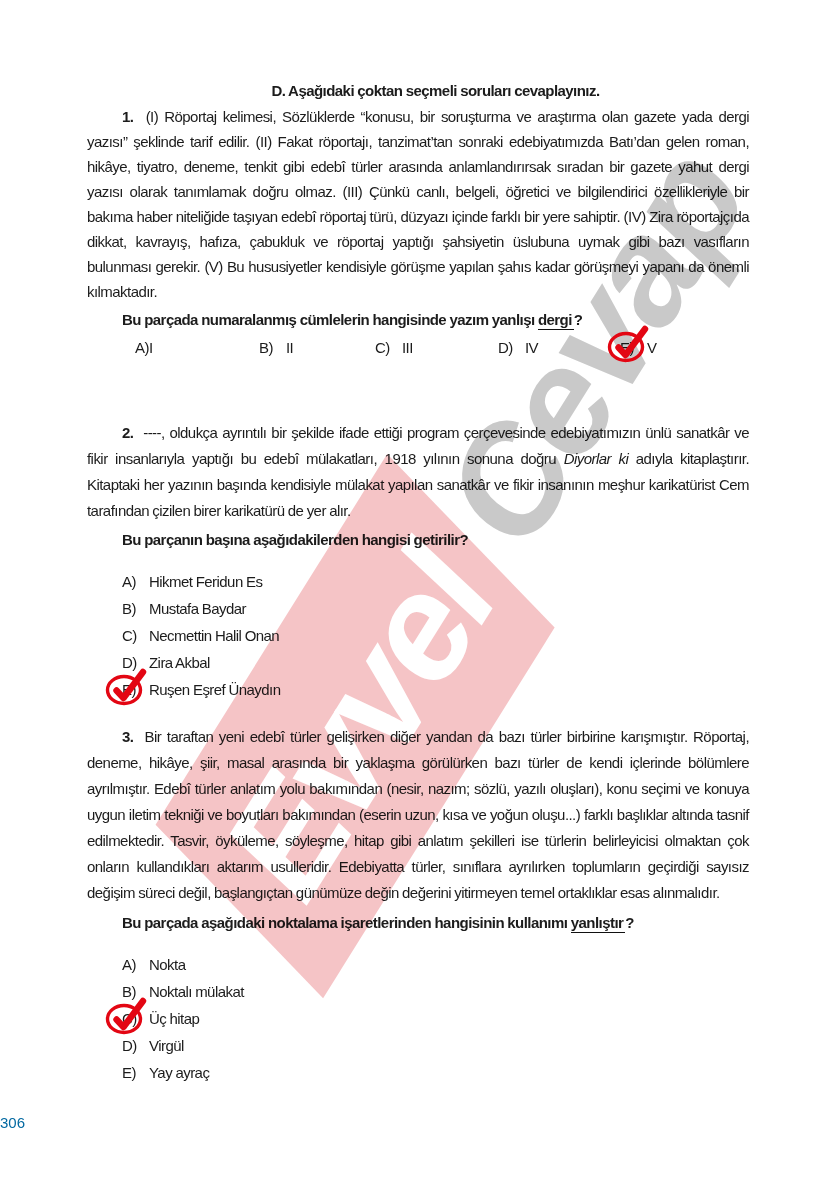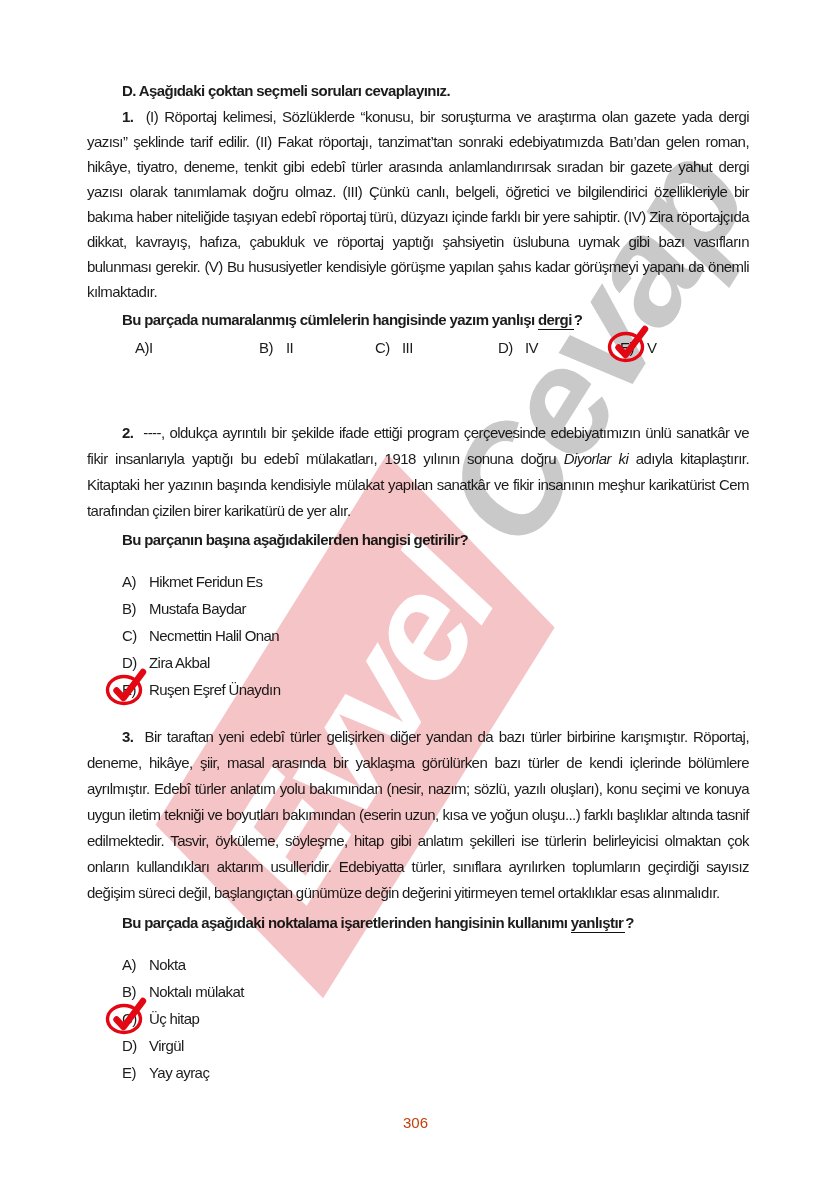--- a/index.html
+++ b/index.html
@@ -8,21 +8,21 @@
     position:relative; width:831px; height:1184px; margin:0 auto;
     background:#ffffff; overflow:hidden;
     font-family:"Liberation Sans","DejaVu Sans",sans-serif;
     font-size:15px; line-height:26px; color:#1c1c1c;
     letter-spacing:-0.55px; word-spacing:-0.3px;
   }
   .col { position:absolute; left:87px; width:662px; }
   .q1-block { top:78px; }
   .q2-block { top:420px; }
   .q3-block { top:720px; }
-  .sec-header { font-weight:bold; padding-left:35px; }
+  .sec-header { font-weight:bold; padding-left:35px;text-align:center; }
   .para { text-align:justify; text-indent:35px; line-height:25px; }
   .q2-block .para, .q3-block .para { line-height:26px; }
   .qnum { font-weight:bold; }
   .stem { font-weight:bold; padding-left:35px; margin-top:3px; }
   .q3-block .para { margin-top:4px; }
   .q3-block .stem { margin-top:4px; }
   .ul { border-bottom:1.5px solid #111; padding-bottom:0.5px; padding-right:2px; }
   .opts-inline { position:relative; height:26px; margin-top:2px; }
   .opts-inline .opt { position:absolute; top:0; white-space:nowrap; }
   .opts-inline .opt:nth-child(1){ left:35px;text-align:right; }
@@ -45,21 +45,21 @@
     font-style:italic; font-weight:bold; font-size:150px; line-height:1;
     letter-spacing:-5px; white-space:nowrap;
   }
   .wm-evvel { position:relative; color:#ffffff; padding:0 14px; }
   .wm-evvel::before {
     content:""; position:absolute; left:-24px; right:-18px; top:-44px; bottom:-40px;
     background:#f5c4c6; transform:skewX(-14deg);
   }
   .wm-word { position:relative; }
   .wm-cevap { color:#c9c9c9; }
-  .page-num { position:absolute; top:1110px; left:0; width:831px; text-align:center; color:#c2410c; letter-spacing:0; }
+  .page-num { position:absolute; top:1110px; left:0; width:831px; color:#0369a1; letter-spacing:0; }
 </style>
 </head>
 <body>
 
 <div class="page">
 
   <div class="col q1-block">
     <div class="sec-header">D.  Aşağıdaki çoktan seçmeli soruları cevaplayınız.</div>
     <p class="para"><span class="qnum">1.</span>&nbsp; <span>(I) Röportaj kelimesi, Sözlüklerde “konusu, bir soruşturma ve araştırma olan gazete yada dergi yazısı” şeklinde tarif edilir. (II) Fakat röportajı, tanzimat’tan sonraki edebiyatımızda Batı’dan gelen roman, hikâye, tiyatro, deneme, tenkit gibi edebî türler arasında anlamlandırırsak sıradan bir gazete yahut dergi yazısı olarak tanımlamak doğru olmaz. (III) Çünkü canlı, belgeli, öğretici ve bilgi­lendirici özellikleriyle bir bakıma haber niteliğide taşıyan edebî röportaj türü, düzyazı içinde farklı bir yere sahiptir. (IV) Zira röportajçıda dikkat, kavrayış, hafıza, çabukluk ve röportaj yaptığı şahsiyetin üslubuna uymak gibi bazı vasıfların bulunması gerekir. (V) Bu hususiyetler kendisiyle görüşme ya­pılan şahıs kadar görüşmeyi yapanı da önemli kılmaktadır.</span></p>
     <div class="stem"><span>Bu parçada numaralanmış cümlelerin hangisinde yazım yanlışı </span><span class="ul">dergi</span><span>?</span></div>

